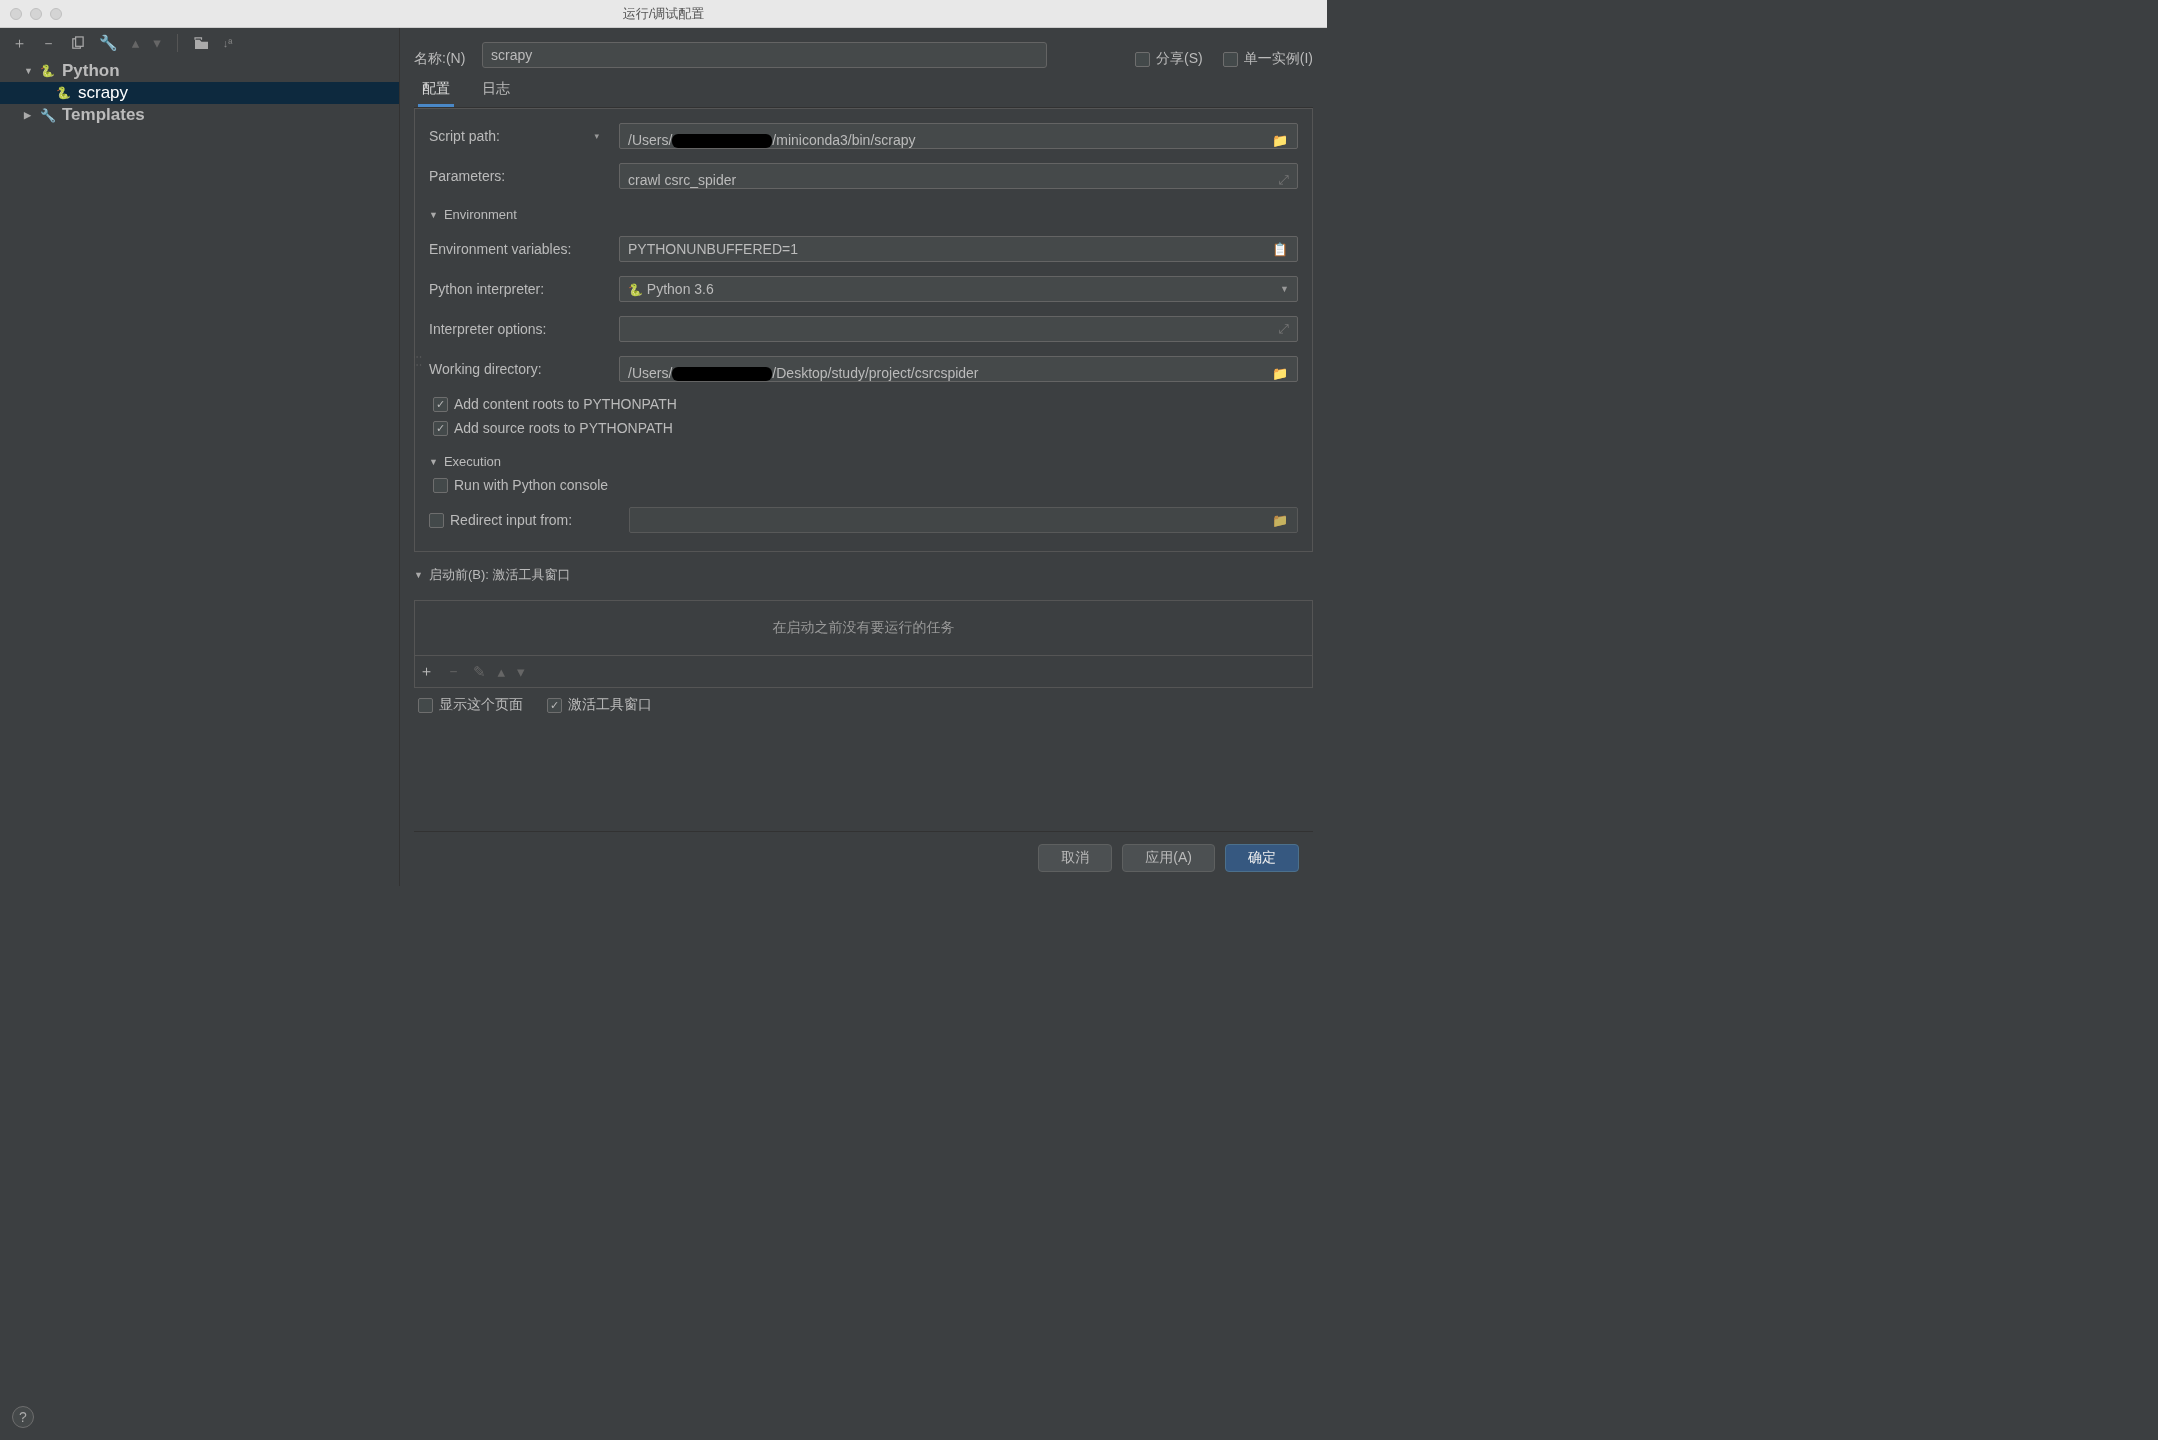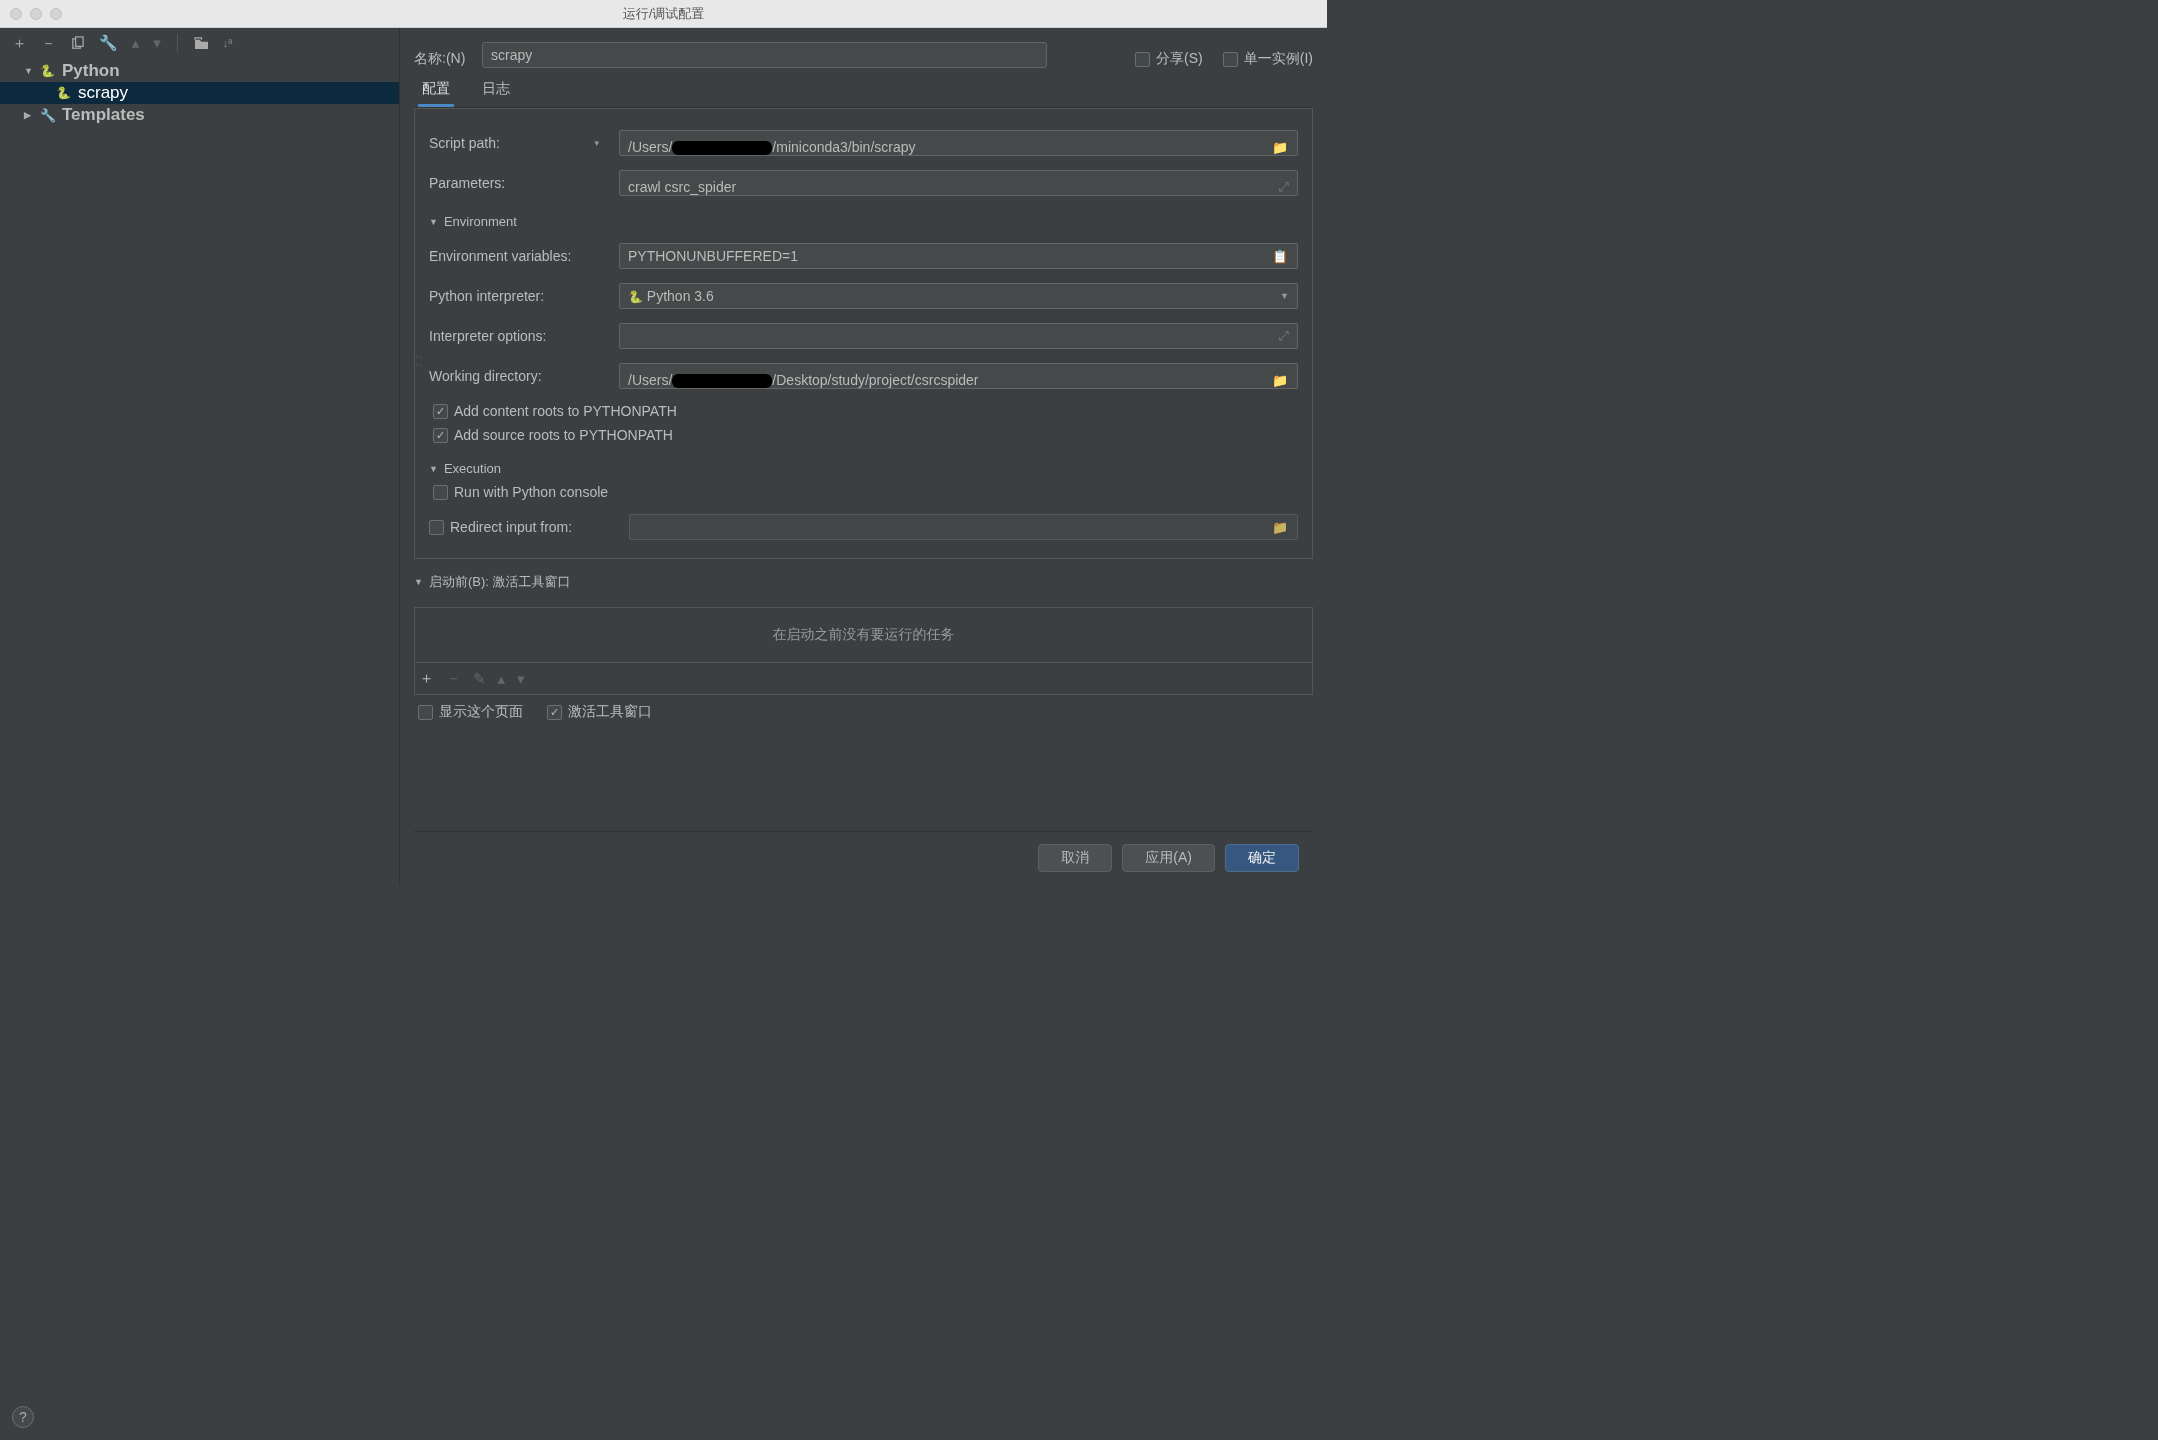--- a/index.html
+++ b/index.html
@@ -35,21 +35,21 @@
 .name-input { flex: 0 0 565px; height: 26px; background: #45494a; border: 1px solid #646464; border-radius: 3px; color: #bbbbbb; padding: 0 8px; font-size: 14px; }
 .right-checks { margin-left: auto; display: flex; gap: 20px; align-items: center; }
 .chk-label { display: flex; align-items: center; gap: 6px; color: #bbbbbb; font-size: 14px; cursor: pointer; }
 .chk-box { width: 15px; height: 15px; border: 1px solid #6e6e6e; background: #43494a; border-radius: 2px; display: inline-flex; align-items: center; justify-content: center; font-size: 11px; color: #bbbbbb; }
 .chk-box.checked::after { content: "✓"; }
 
 .tabs { display: flex; gap: 24px; border-bottom: 1px solid #323232; padding-left: 4px; margin-top: 6px; }
 .tab { padding: 6px 4px; color: #bbbbbb; font-size: 14px; cursor: pointer; border-bottom: 3px solid transparent; }
 .tab.active { border-bottom-color: #4a88c7; color: #dddddd; }
 
-.config-panel { border: 1px solid #555555; padding: 21px 14px 18px 14px; display: flex; flex-direction: column; gap: 14px; }
+.config-panel { border: 1px solid #555555; padding: 14px 14px 18px 14px; display: flex; flex-direction: column; gap: 14px; }
 
 .form-row { display: flex; align-items: center; gap: 10px; }
 .form-label { width: 180px; color: #bbbbbb; font-size: 14px; display: flex; align-items: center; gap: 6px; }
 .form-label.dropdown::after { content: "▾"; font-size: 9px; color: #999; margin-left: auto; margin-right: 10px; }
 .text-input { flex: 1; height: 26px; background: #45494a; border: 1px solid #646464; border-radius: 2px; color: #bbbbbb; padding: 0 8px; font-size: 14px; font-family: Menlo, monospace; display: flex; align-items: center; justify-content: space-between; }
 .text-input.mono { font-family: Menlo, Consolas, monospace; align-items: flex-end; }
 .text-input .right-icon { color: #777; font-size: 13px; cursor: pointer; }
 .select-input { flex: 1; height: 26px; background: #45494a; border: 1px solid #646464; border-radius: 2px; color: #bbbbbb; padding: 0 8px; font-size: 14px; display: flex; align-items: center; justify-content: space-between; }
 
 .section-header { display: flex; align-items: center; gap: 6px; color: #bbbbbb; font-size: 13px; cursor: pointer; margin-top: 4px; }

